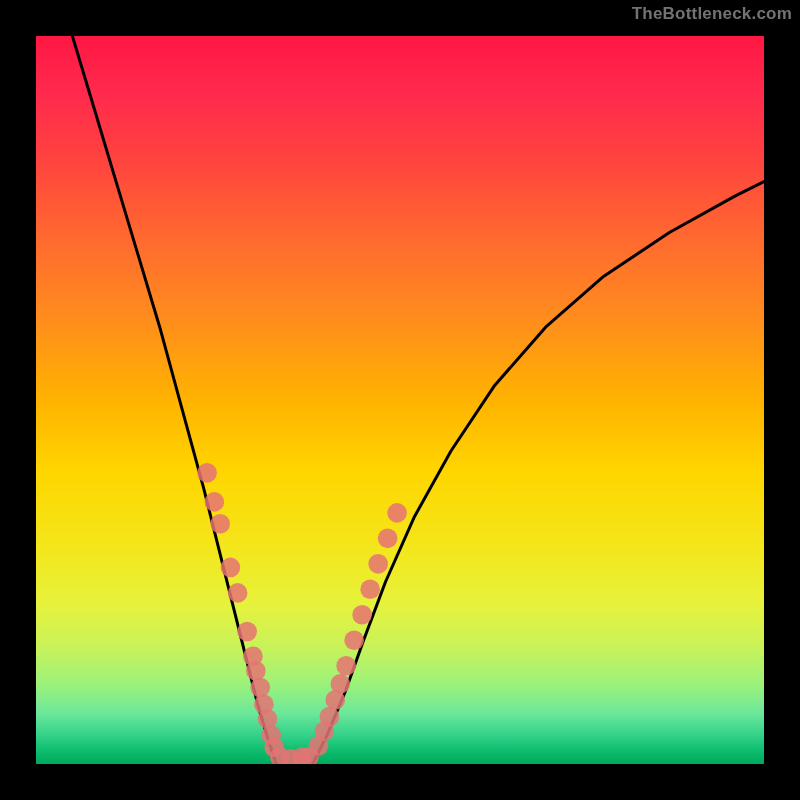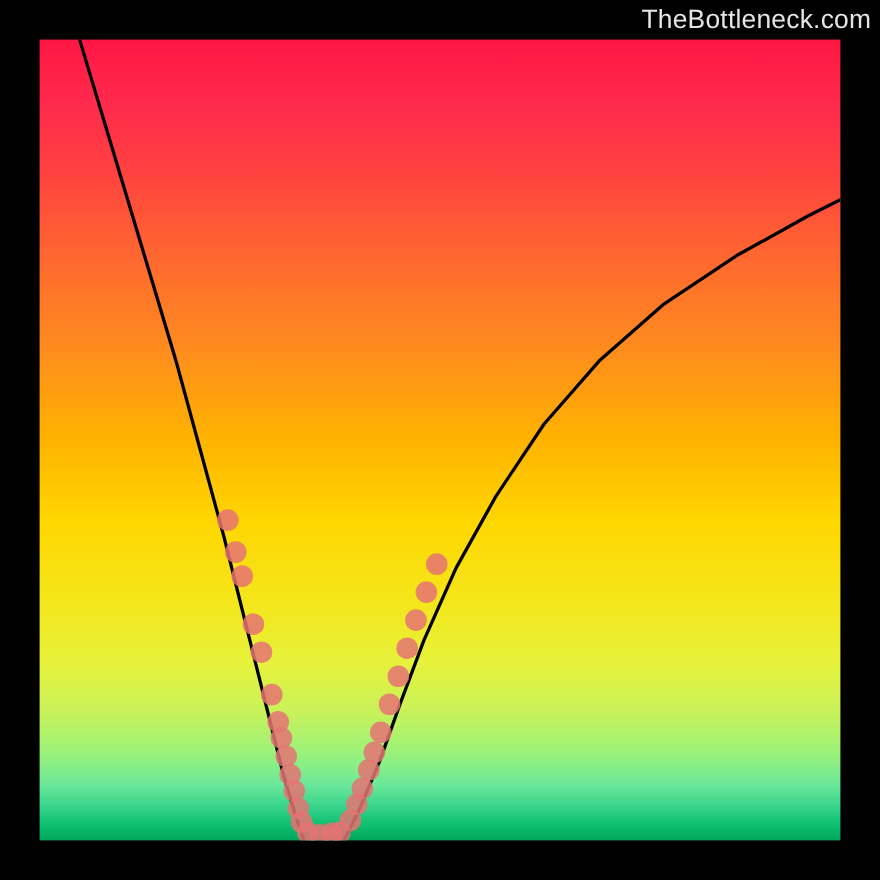--- a/index.html
+++ b/index.html
@@ -14,23 +14,23 @@
   .frame {
     position: relative;
     width: 800px;
     height: 800px;
     background: #000;
   }
   .watermark {
     position: absolute;
     top: 4px;
     right: 8px;
-    color: #e5e5e5;
-    font-size: 24px;
-    font-weight: 400;
+    color: #737373;
+    font-size: 17px;
+    font-weight: 700;
     letter-spacing: 0.2px;
     z-index: 10;
     user-select: none;
   }
   .plot-area {
     position: absolute;
     left: 36px;
     top: 36px;
     width: 728px;
     height: 728px;

